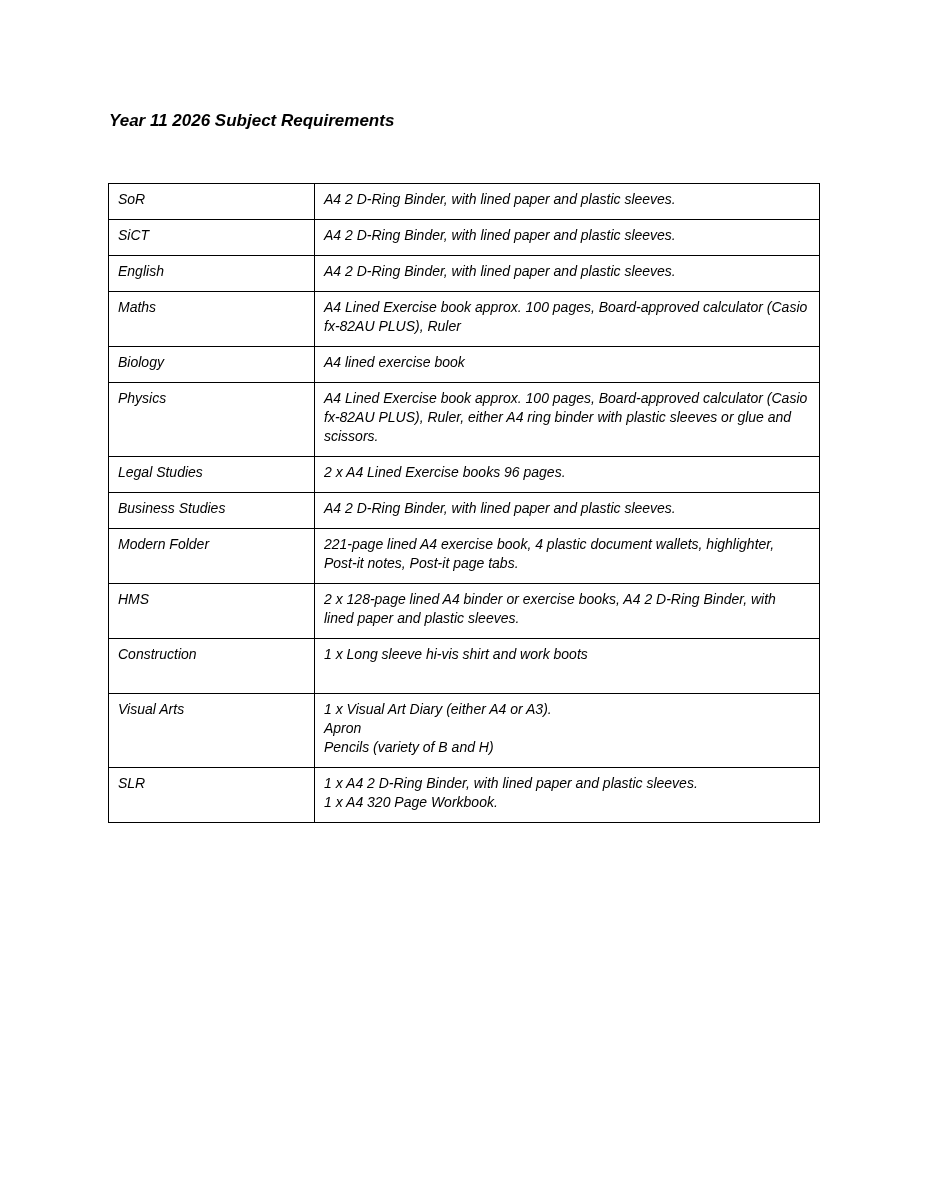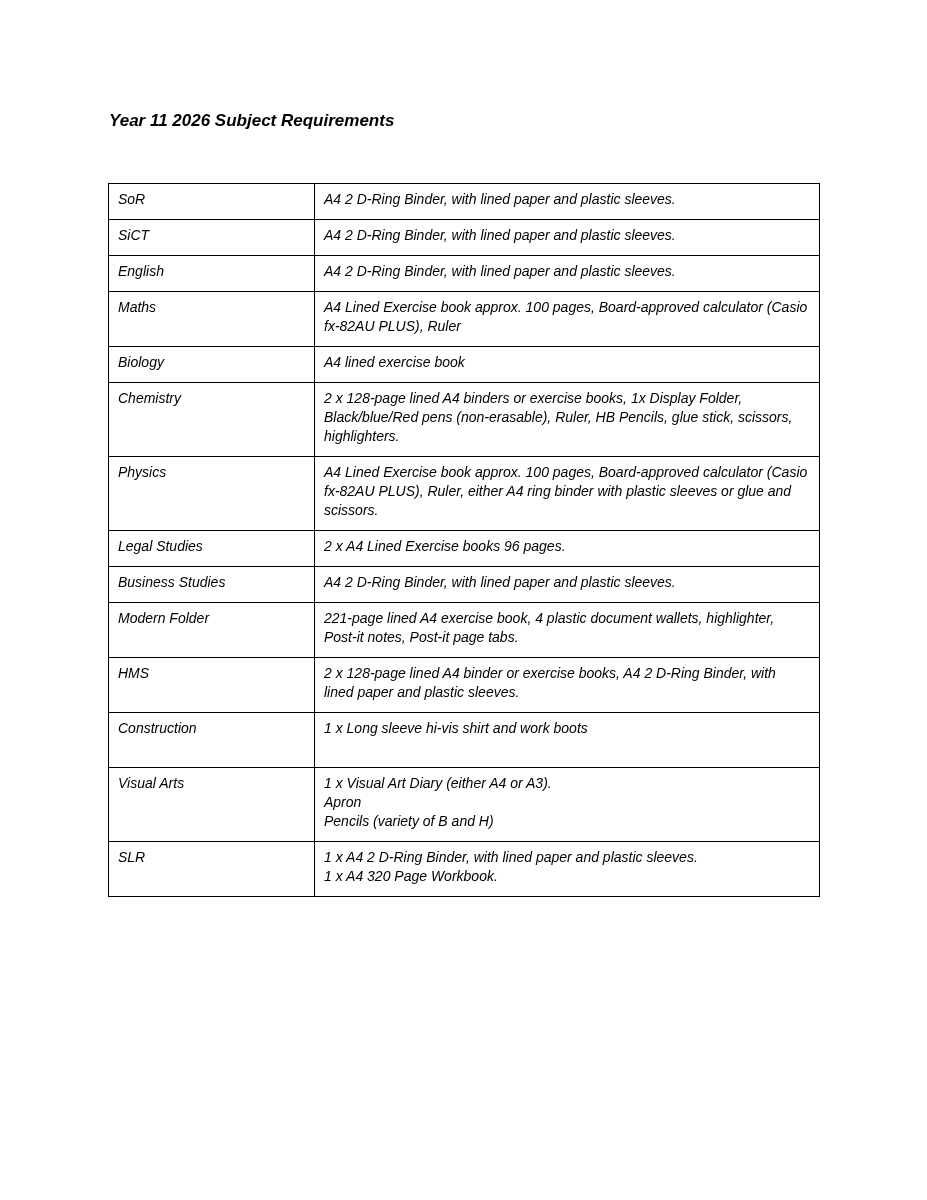--- a/index.html
+++ b/index.html
@@ -100,24 +100,20 @@
   <tr>
     <td class="subject-cell">Maths</td>
     <td class="requirements-cell">A4 Lined Exercise book approx. 100 pages, Board-approved calculator (Casio fx-82AU PLUS), Ruler</td>
   </tr>
 
   <tr>
     <td class="subject-cell">Biology</td>
     <td class="requirements-cell">A4 lined exercise book</td>
   </tr>
 
-  <tr>
-    <td class="subject-cell">Chemistry</td>
-    <td class="requirements-cell">2 x 128-page lined A4 binders or exercise books, 1x Display Folder, Black/blue/Red pens (non-erasable), Ruler, HB Pencils, glue stick, scissors, highlighters.</td>
-  </tr>
 
   <tr>
     <td class="subject-cell">Physics</td>
     <td class="requirements-cell">A4 Lined Exercise book approx. 100 pages, Board-approved calculator (Casio fx-82AU PLUS), Ruler, either A4 ring binder with plastic sleeves or glue and scissors.</td>
   </tr>
 
   <tr>
     <td class="subject-cell">Legal Studies</td>
     <td class="requirements-cell">2 x A4 Lined Exercise books 96 pages.</td>
   </tr>

